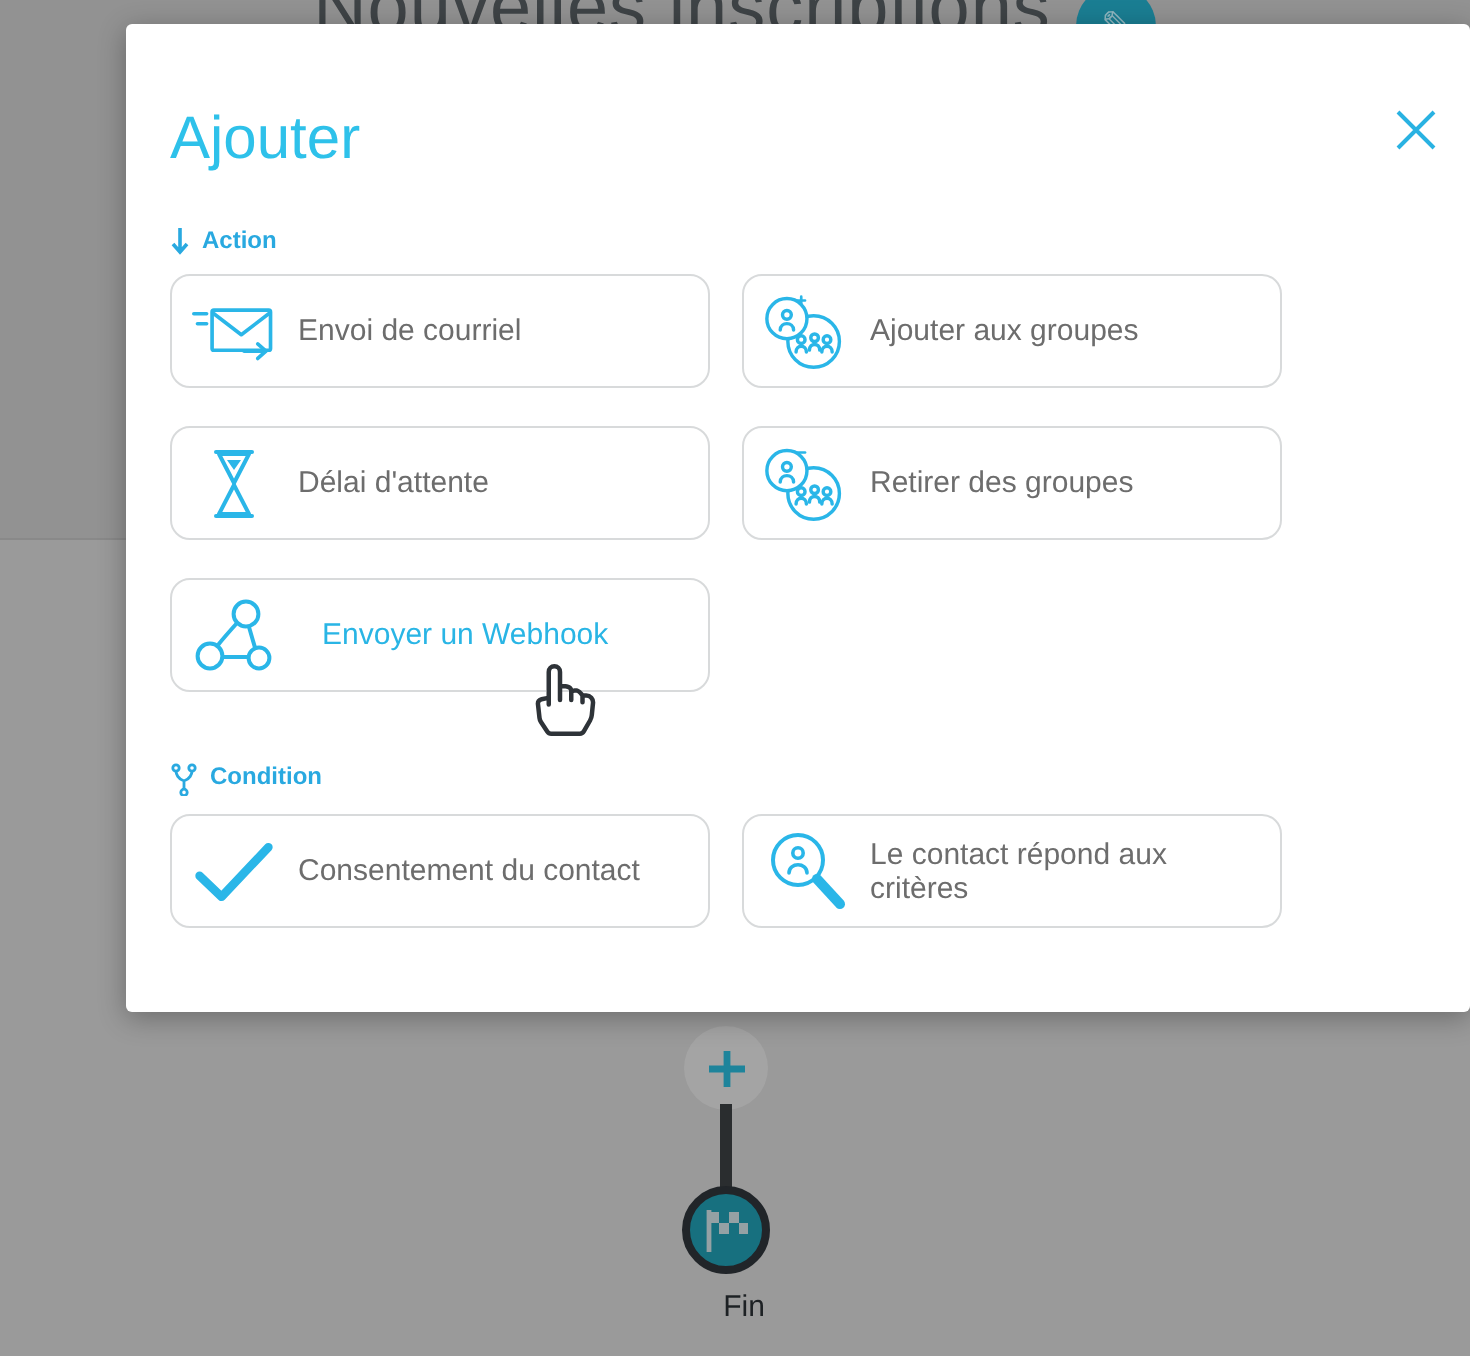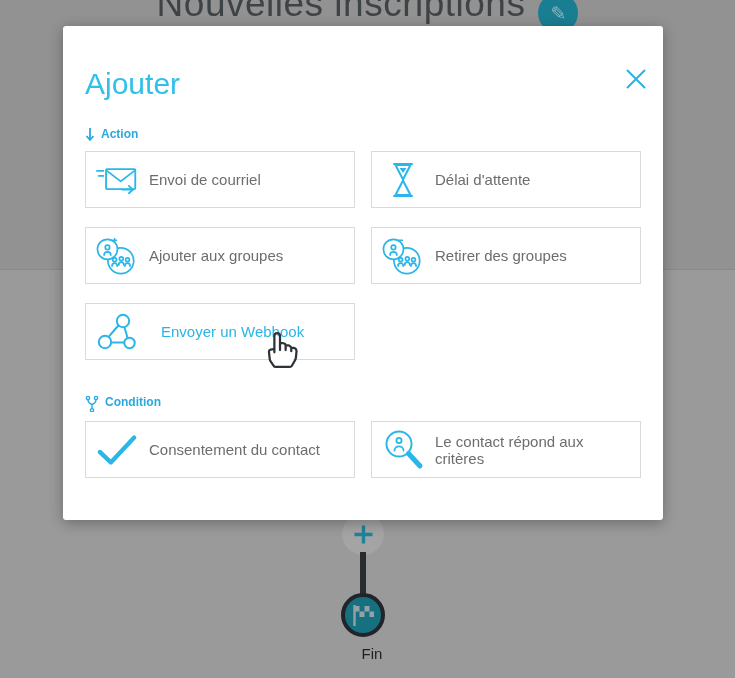--- a/index.html
+++ b/index.html
@@ -14,28 +14,28 @@
   .page-title { font-size:37px; line-height:38px; font-weight:400; color:#3e4346; letter-spacing:.5px; white-space:nowrap; }
   .edit-btn { margin-top:8px; width:40px; height:40px; border-radius:50%; background:#1a7e93; display:flex; align-items:center; justify-content:center; }
   .edit-btn span { color:#8fb6bf; font-size:19px; line-height:1; }
 
   .plus-btn { position:absolute; left:342px; top:513px; width:42px; height:42px; border-radius:50%; background:#a4a4a4; display:flex; align-items:center; justify-content:center; }
   .connector { position:absolute; left:360px; top:552px; width:6px; height:43px; background:#2a2d2f; }
   .end-node { position:absolute; left:341px; top:593px; width:44px; height:44px; border-radius:50%; background:#17707f; border:4.5px solid #212529; display:flex; align-items:center; justify-content:center; }
   .end-label { position:absolute; left:340px; top:645px; width:64px; text-align:center; font-size:15px; font-weight:normal; color:#1d2124; }
 
   
-  .modal { position:absolute; left:63px; top:26px; width:600px; height:494px; background:#ffffff; border-radius:3px; box-shadow:0 3px 14px rgba(0,0,0,.3); padding:0 22px; }
+  .modal { position:absolute; left:63px; top:12px; width:672px; height:494px; background:#ffffff; border-radius:3px; box-shadow:0 3px 14px rgba(0,0,0,.3); padding:0 22px; }
   .close-btn { position:absolute; top:41px; right:15px; width:24px; height:24px; cursor:pointer; }
   .modal-title { margin-top:42px; font-size:30px; line-height:32px; font-weight:300; color:#2ec1ea; }
   .section-label { display:flex; align-items:flex-start; gap:6px; font-size:12px; font-weight:bold; color:#29a9e0; }
   .section-label.first { margin-top:27px; }
   .section-label.second { margin-top:35px; }
   .cards { margin-top:9px; display:grid; grid-template-columns:270px 270px; column-gap:16px; row-gap:19px; }
-  .card { height:57px; border:1px solid #d8dadb; border-radius:0; background:#fff; display:flex; align-items:center; padding-left:10px; cursor:pointer; }
+  .card { height:57px; border:1px solid #d8dadb; border-radius:10px; background:#fff; display:flex; align-items:center; padding-left:10px; cursor:pointer; }
   .card .icon-box { width:42px; height:42px; flex:none; display:flex; align-items:center; justify-content:center; }
   .card .label { margin-left:11px; font-size:15px; line-height:17px; color:#6d6d6d; padding-right:8px; }
   .card.hover .label { color:#29b5e5;margin-left:23px; }
 
   .cursor { position:absolute; left:262px; top:332px; width:36px; height:38px; pointer-events:none; }
   .cursor .backing1 { position:absolute; left:11px; top:4px; width:8px; height:16px; background:#fff; border-radius:4px; }
   .cursor .backing2 { position:absolute; left:8px; top:17px; width:23px; height:16px; background:#fff; border-radius:6px; }
   .cursor svg { position:absolute; left:0; top:0; }
 
   svg { display:block; }
@@ -93,33 +93,20 @@
           <svg width="44" height="34" viewBox="0 0 46 34" fill="none" stroke="#2ab6e8" stroke-width="2" stroke-linecap="round" stroke-linejoin="round">
             <path d="M1 7 H8"></path>
               <path d="M3 12.5 H8"></path>
             <rect x="11" y="5" width="32" height="22" rx="1"></rect>
             <path d="M12 7 L27 18.5 L42 7"></path>
             <path d="M28.5 27.5 H40"></path>
               <path d="M36 23.5 L40.5 27.5 L36 31.5"></path>
           </svg>
         </div>
         <div class="label">Envoi de courriel</div>
-      </div>
-
-      <div class="card">
-        <div class="icon-box">
-          <svg width="24" height="36" viewBox="0 0 24 36" fill="none" stroke="#2ab6e8" stroke-width="2" stroke-linecap="round" stroke-linejoin="round">
-            <path d="M3 2 H21"></path>
-              <path d="M3 34 H21"></path>
-            <path d="M4.5 3 H19.5 L12 17.5 Z"></path>
-            <path d="M4.5 33 H19.5 L12 18.5 Z"></path>
-            <path d="M8.5 6 H15.5 L12 11 Z" fill="#2ab6e8" stroke="none"></path>
-          </svg>
-        </div>
-        <div class="label">Délai d'attente</div>
       </div>
 
       <div class="card">
         <div class="icon-box">
           <svg width="44" height="40" viewBox="0 0 44 40" fill="none" stroke="#2ab6e8" stroke-width="1.8" stroke-linecap="round" stroke-linejoin="round">
             <circle cx="26" cy="25" r="13.5"></circle>
             <circle cx="12" cy="13" r="10.5" fill="#ffffff"></circle>
             <circle cx="12" cy="11" r="2.3"></circle>
               <path d="M8.5 19 c0-4.5 7-4.5 7 0"></path>
             <path d="M17.5 3.5 h4 M19.5 1.5 v4" stroke-width="1.4"></path>
@@ -129,20 +116,33 @@
               <path d="M23.8 29.5 c0-4 5.4-4 5.4 0"></path>
             <circle cx="33" cy="24" r="2"></circle>
               <path d="M30.3 30.5 c0-4 5.4-4 5.4 0"></path>
           </svg>
         </div>
         <div class="label">Ajouter aux groupes</div>
       </div>
 
       <div class="card">
         <div class="icon-box">
+          <svg width="24" height="36" viewBox="0 0 24 36" fill="none" stroke="#2ab6e8" stroke-width="2" stroke-linecap="round" stroke-linejoin="round">
+            <path d="M3 2 H21"></path>
+              <path d="M3 34 H21"></path>
+            <path d="M4.5 3 H19.5 L12 17.5 Z"></path>
+            <path d="M4.5 33 H19.5 L12 18.5 Z"></path>
+            <path d="M8.5 6 H15.5 L12 11 Z" fill="#2ab6e8" stroke="none"></path>
+          </svg>
+        </div>
+        <div class="label">Délai d'attente</div>
+      </div>
+
+      <div class="card">
+        <div class="icon-box">
           <svg width="44" height="40" viewBox="0 0 44 40" fill="none" stroke="#2ab6e8" stroke-width="1.8" stroke-linecap="round" stroke-linejoin="round">
             <circle cx="26" cy="25" r="13.5"></circle>
             <circle cx="12" cy="13" r="10.5" fill="#ffffff"></circle>
             <circle cx="12" cy="11" r="2.3"></circle>
               <path d="M8.5 19 c0-4.5 7-4.5 7 0"></path>
             <path d="M17.5 3.5 h4" stroke-width="1.4"></path>
             <circle cx="19.5" cy="24" r="2"></circle>
               <path d="M16.8 30.5 c0-4 5.4-4 5.4 0"></path>
             <circle cx="26.5" cy="23" r="2"></circle>
               <path d="M23.8 29.5 c0-4 5.4-4 5.4 0"></path>

